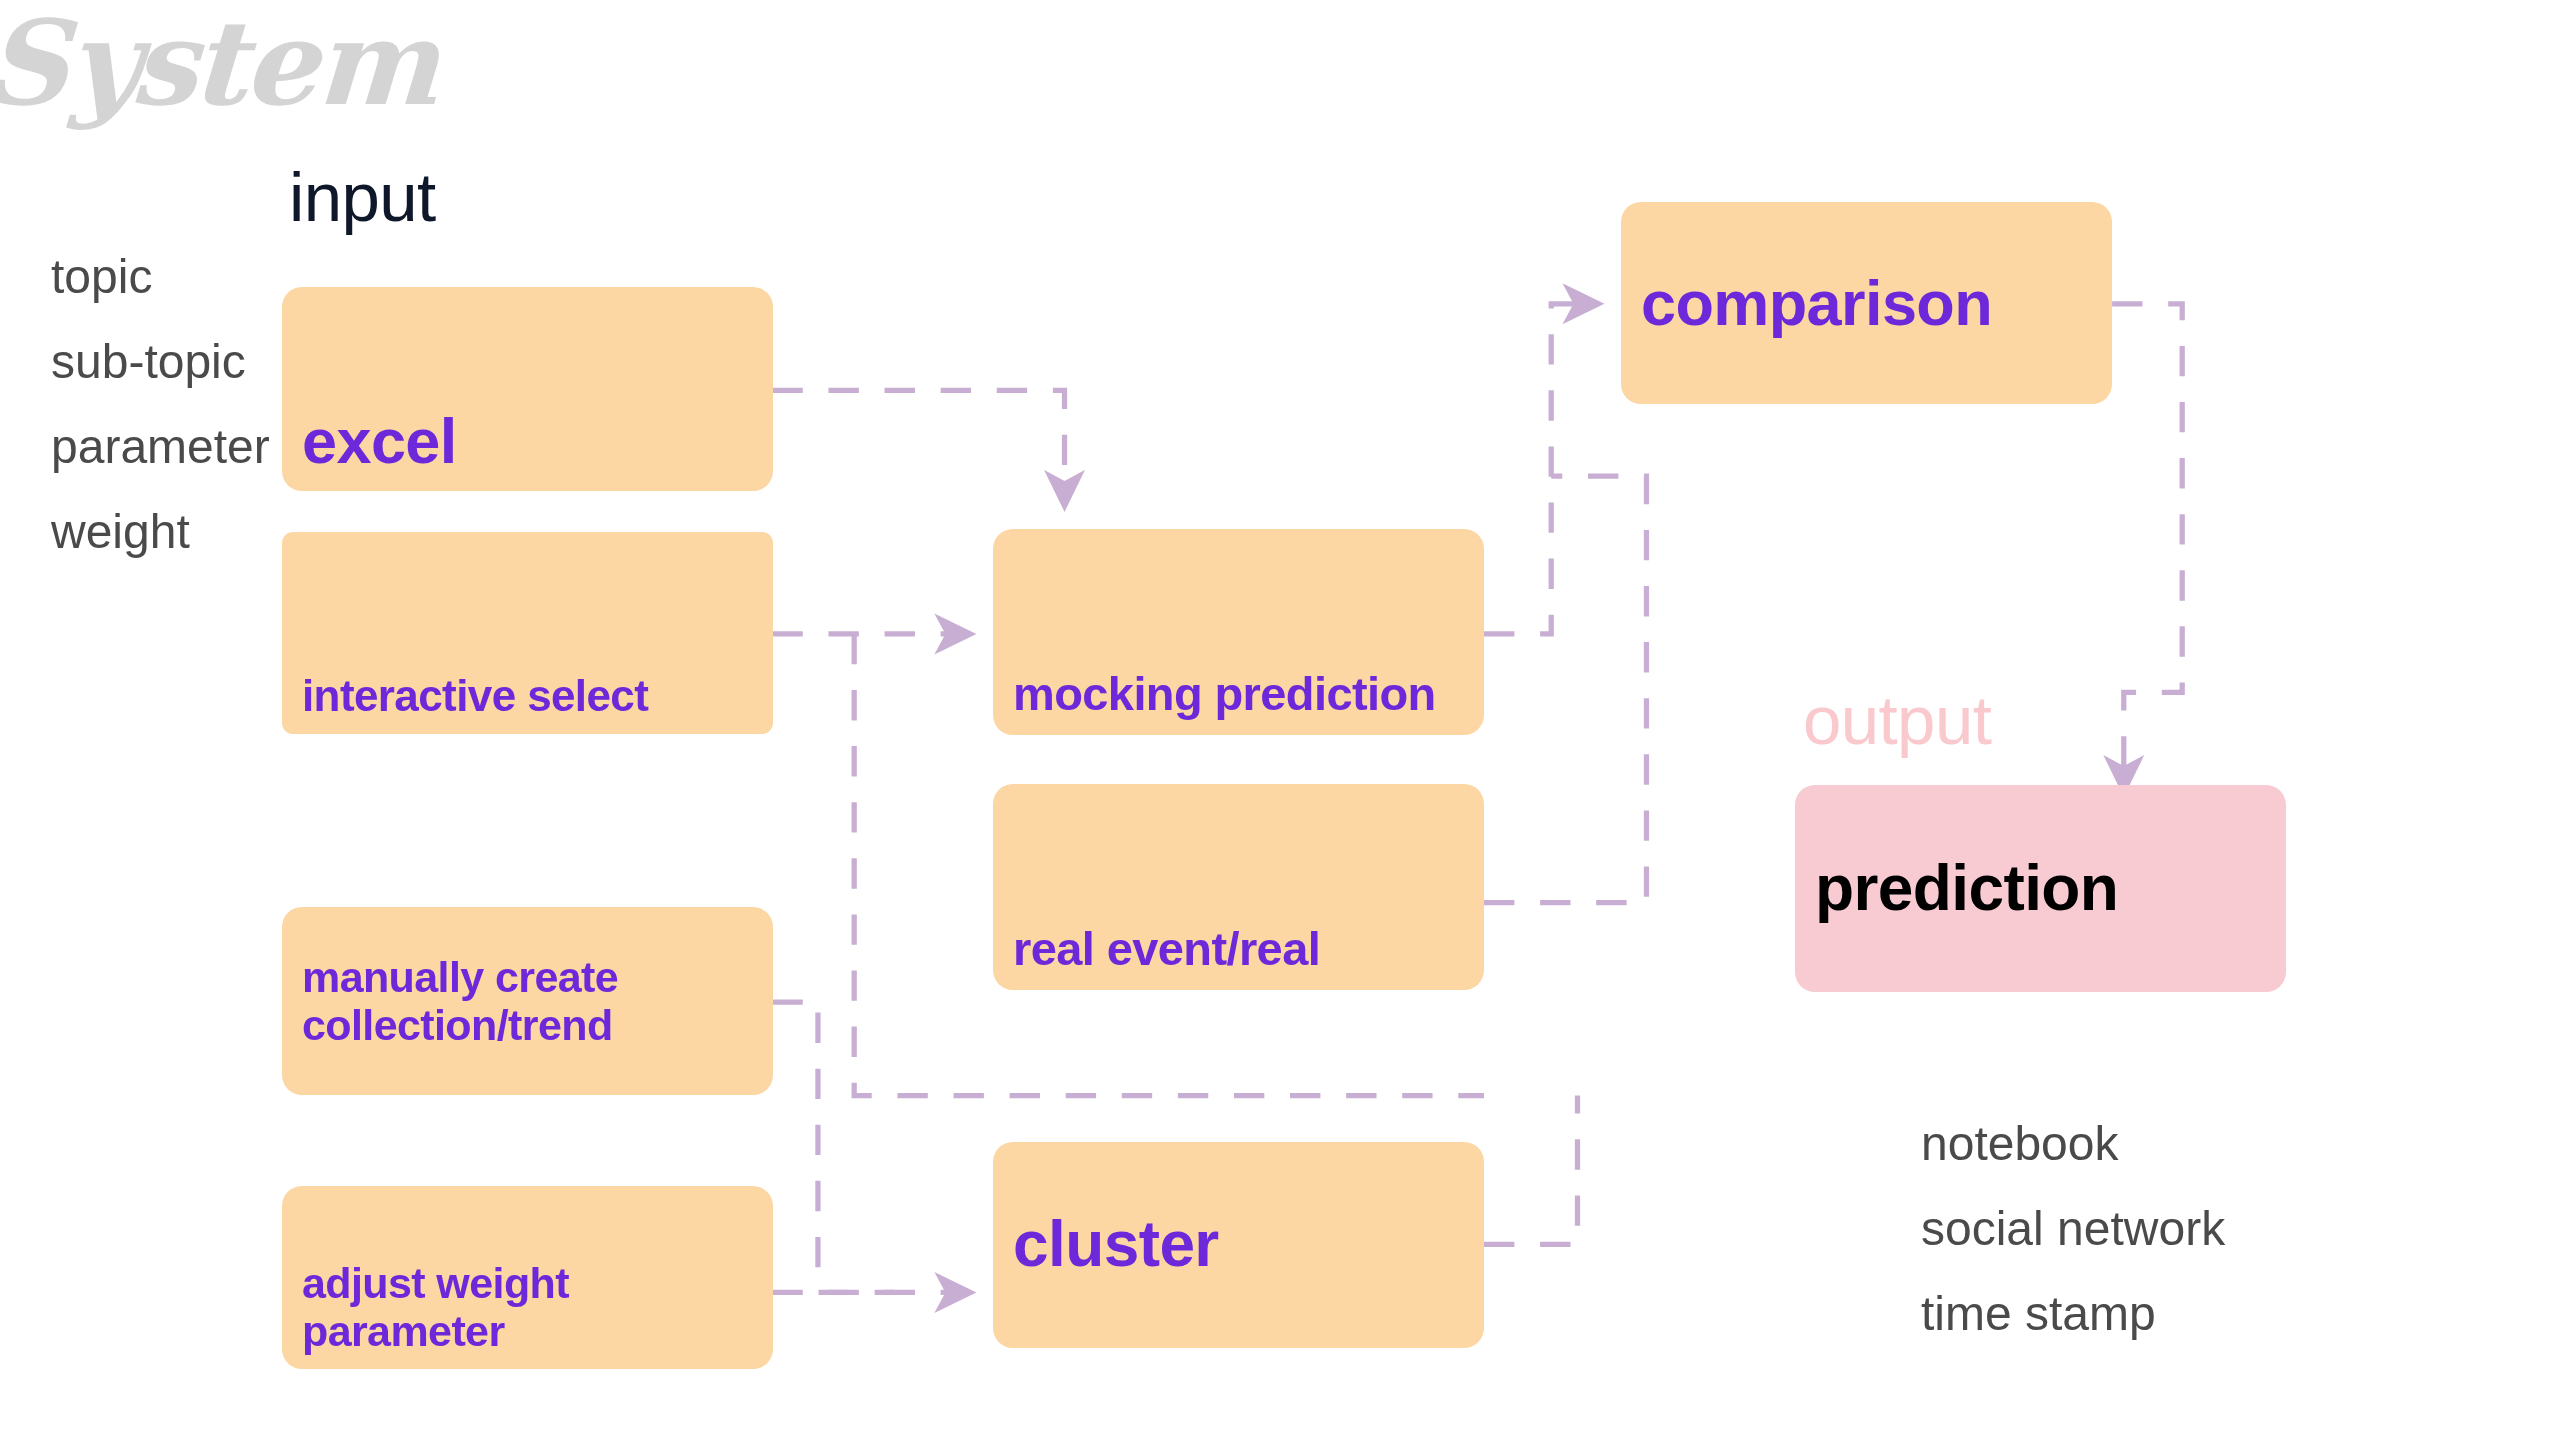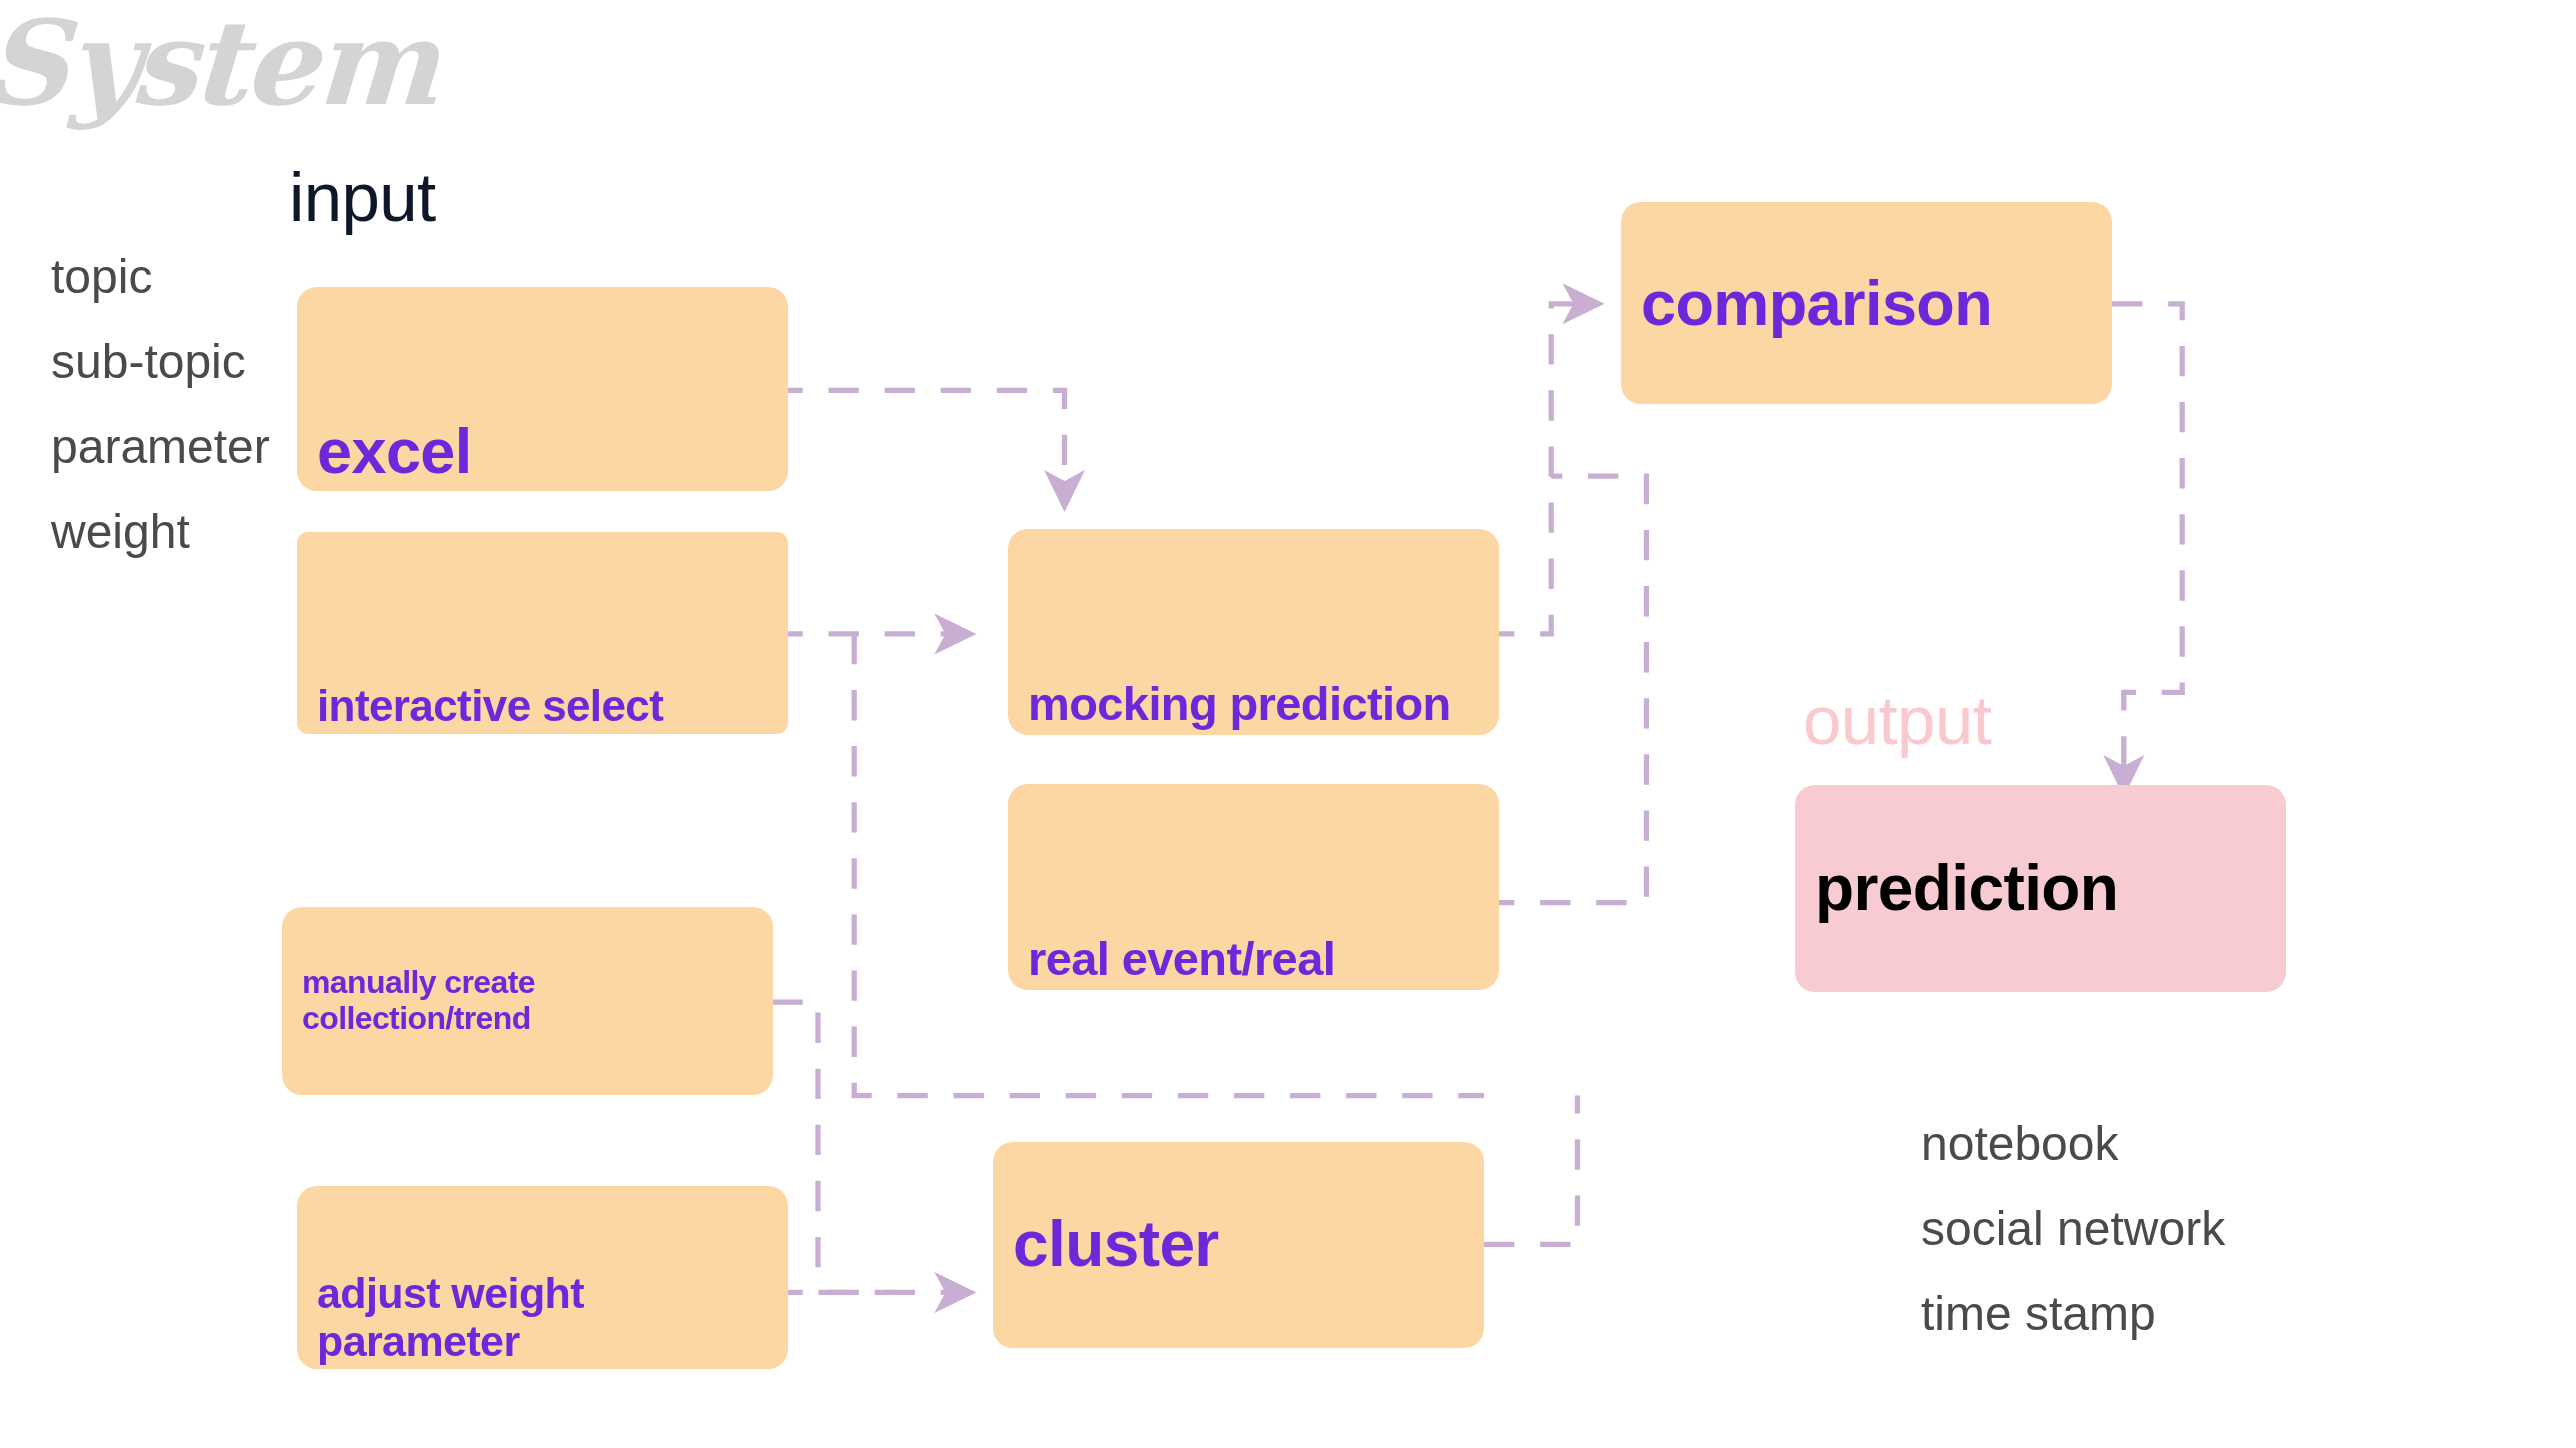--- a/index.html
+++ b/index.html
@@ -68,37 +68,37 @@
     letter-spacing: -0.6px;
   }
   .node.orange { background: #fcd6a3; }
   .node.pink   { background: #f7cbd1; }
 
   
   .txt-purple .node-label { color: #6d28d9; }
   .txt-black  .node-label { color: #000000; }
 
   
-  .al-bottom { align-items: flex-end;  padding-bottom: 4px; margin-left: 15px; }
+  .al-bottom { align-items: flex-end;  padding-bottom: 14px; }
   .al-center { align-items: center; }
 
   
   #node-excel              { left: 282px;  top: 287px;  width: 491px;  height: 204px;  }
   #node-interactive-select { left: 282px;  top: 532px;  width: 491px;  height: 202px; border-radius: 11px;  }
   #node-manually-create    { left: 282px;  top: 907px; width: 491px;  height: 188px;  }
   #node-adjust-weight      { left: 282px;  top: 1186px; width: 491px;  height: 183px;  }
   #node-mocking-prediction { left: 993px; top: 529px;  width: 491px;  height: 206px;  }
   #node-real-event         { left: 993px; top: 784px; width: 491px;  height: 206px;  }
   #node-cluster            { left: 993px; top: 1142px; width: 491px;  height: 206px;  }
   #node-comparison         { left: 1621px; top: 202px;  width: 491px;  height: 202px;  }
   #node-prediction         { left: 1795px; top: 785px; width: 491px;  height: 207px;  }
 
   #node-excel .node-label              { font-size: 63px; }
   #node-interactive-select .node-label { font-size: 44px; }
-  #node-manually-create .node-label    { font-size: 32px; }
+  #node-manually-create .node-label    { font-size: 43px; }
   #node-adjust-weight .node-label      { font-size: 43px; }
   #node-mocking-prediction .node-label { font-size: 47px; }
   #node-real-event .node-label         { font-size: 47px; }
   #node-cluster .node-label            { font-size: 64px; }
   #node-comparison .node-label         { font-size: 63px; }
   #node-prediction .node-label         { font-size: 64px; }
 
   
   #connectors {
     position: absolute;

